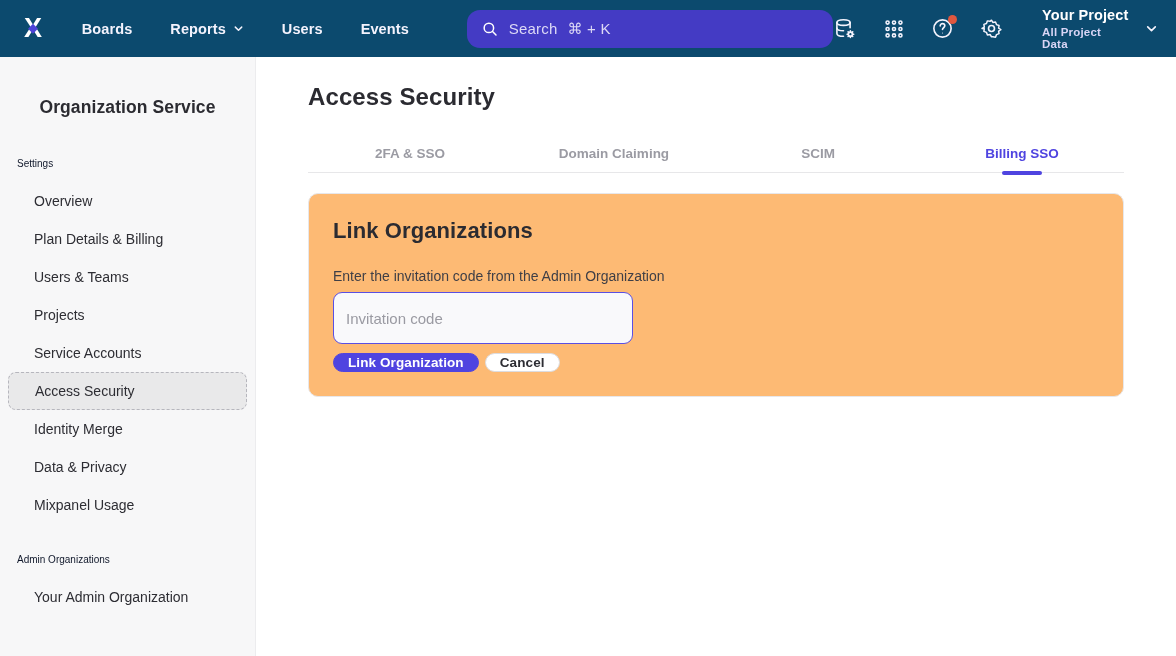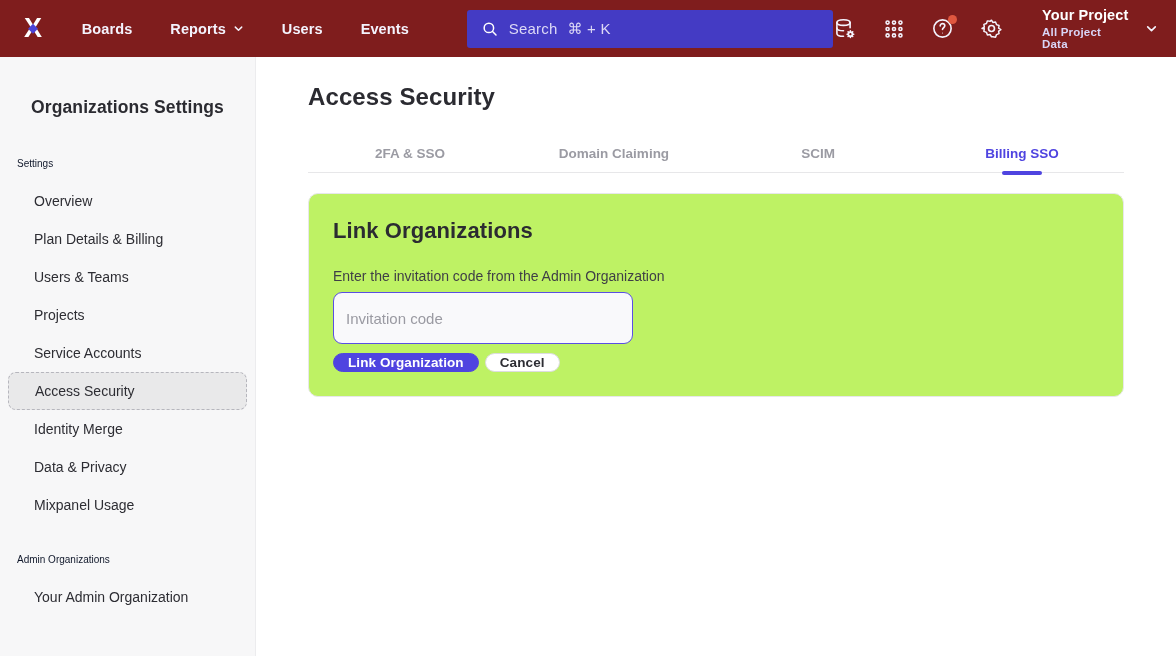--- a/index.html
+++ b/index.html
@@ -7,21 +7,21 @@
   body {
     font-family: "Liberation Sans", sans-serif;
     background: #ffffff;
     color: #2b2b31;
     overflow: hidden;
   }
 
   
   .topbar {
     height: 57px;
-    background: #7f1d1d;
+    background: #0c4a6e;
     display: flex;
     align-items: center;
     padding: 0 18px 0 14px;
   }
   .logo {
     position: relative;
     width: 38px; height: 38px;
     display: flex; align-items: center; justify-content: center;
     cursor: pointer;
   }
@@ -54,21 +54,21 @@
     gap: 7px;
     cursor: pointer;
     white-space: nowrap;
   }
   .chev { display: inline-flex; }
   .search {
     margin-left: 58px;
     width: 368px;
     height: 38px;
     background: #443bc4;
-    border-radius: 3px;
+    border-radius: 13px;
     display: flex;
     align-items: center;
     padding: 0 14px;
     gap: 10px;
     cursor: text;
   }
   .search-text {
     color: #ddd9f6;
     font-size: 15px;
     letter-spacing: 0.2px;
@@ -205,21 +205,21 @@
     height: 4px;
     border-radius: 99px;
     background: #4f44e0;
   }
 
   .card {
     margin-top: 20px;
     border: 1px solid #e7e7ea;
     border-radius: 10px;
     padding: 24px 24px 24px 24px;
-    background: #bef264;
+    background: #fdba74;
   }
   .card-title {
     font-size: 22px;
     font-weight: 700;
     color: #2b2b31;
     letter-spacing: 0.1px;
   }
   .field-label {
     margin-top: 24px;
     font-size: 14px;
@@ -359,21 +359,21 @@
             <path d="M5 9l7 7 7-7"></path>
           </svg>
       </span>
     </div>
   </div>
 </header>
 
 <div class="page">
 
   <aside class="sidebar">
-    <div class="sidebar-title">Organizations Settings</div>
+    <div class="sidebar-title">Organization Service</div>
 
     <div class="side-section-label">Settings</div>
     <div class="side-list">
       <div class="side-item">Overview</div>
       <div class="side-item">Plan Details &amp; Billing</div>
       <div class="side-item">Users &amp; Teams</div>
       <div class="side-item">Projects</div>
       <div class="side-item">Service Accounts</div>
       <div class="side-item active">Access Security</div>
       <div class="side-item">Identity Merge</div>

